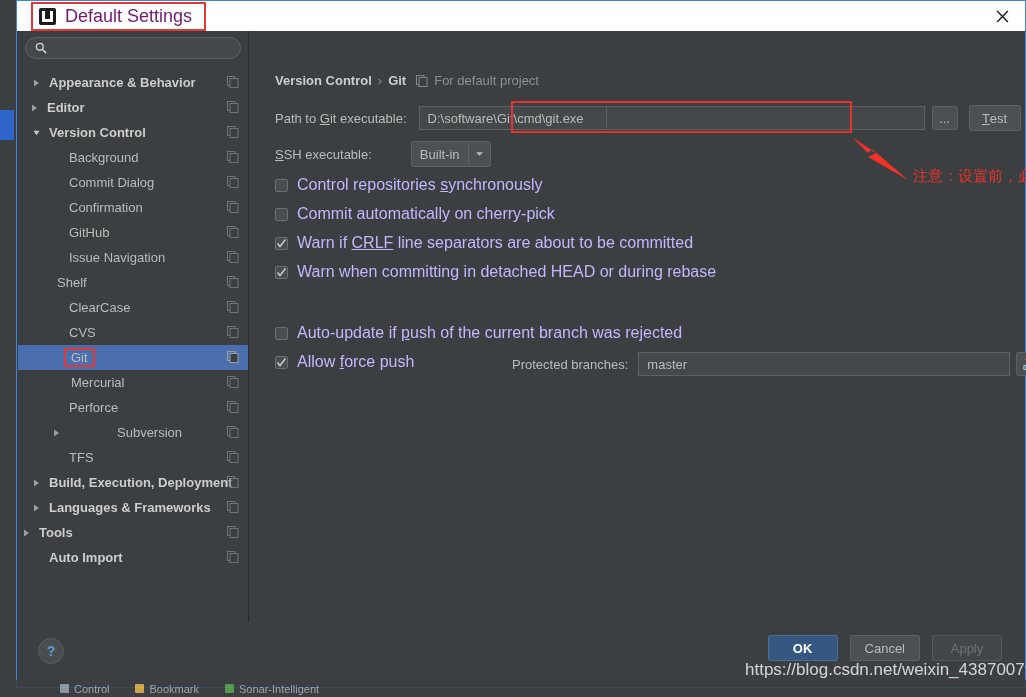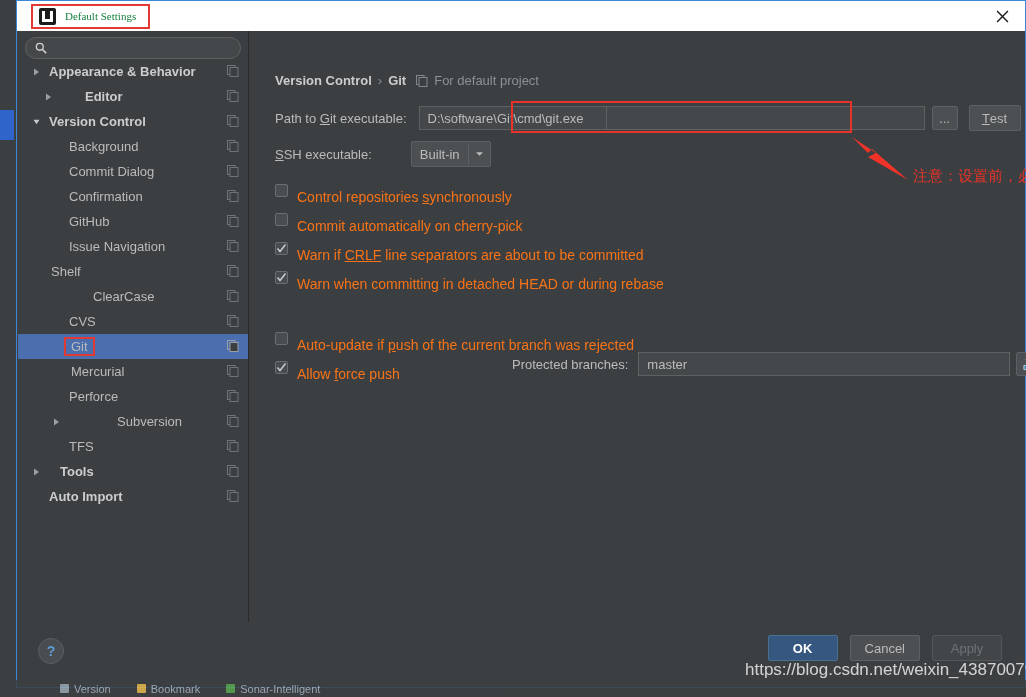--- a/index.html
+++ b/index.html
@@ -23,41 +23,41 @@
 
   
   #titlebar{position:absolute;left:0;top:0;width:1008px;height:30px;background:#ffffff;
             display:flex;align-items:center;box-sizing:border-box;}
   #title-group{display:flex;align-items:center;gap:9px;margin-left:14px;
             border:2px solid #e03a32;padding:2px 12px 2px 6px;}
   #app-icon{width:17px;height:17px;background:#1b1b1b;border-radius:2px;position:relative;}
   #app-icon:before{content:"";position:absolute;left:3px;top:3px;width:3px;height:8px;background:#fff;}
   #app-icon:after{content:"";position:absolute;right:3px;top:3px;width:3px;height:11px;background:#fff;}
   #app-icon .bar{position:absolute;left:3px;bottom:3px;width:11px;height:3px;background:#fff;}
-  #title-text{font-size:11px;color:#15803d;white-space:nowrap;font-family:Liberation Serif, serif;}
+  #title-text{font-size:18px;color:#701a75;white-space:nowrap;}
   #close-btn{position:absolute;right:0;top:0;width:46px;height:30px;display:flex;
             align-items:center;justify-content:center;cursor:default;}
   #close-btn svg{width:13px;height:13px;}
 
   
   #dlg-body{position:absolute;left:1px;top:30px;width:1006px;height:622px;}
   #sidebar{position:absolute;left:0;top:0;width:231px;height:622px;background:#3c3f41;
            border-right:1px solid #2b2b2b;box-sizing:border-box;}
   #content{position:absolute;left:232px;top:0;right:0;height:622px;background:#3c3f41;}
 
   
   #search-wrap{margin:6px 7px 0 7px;height:22px;background:#45484a;border:1px solid #5e6060;
                border-radius:11px;display:flex;align-items:center;padding:0 9px;box-sizing:border-box;}
   #search-wrap svg{width:12px;height:12px;flex:none;}
   #search-input{flex:1;background:transparent;border:0;outline:none;color:#bbbbbb;
                 font-size:12px;font-family:inherit;margin-left:6px;}
   #search-input::placeholder{color:#777c7e;}
 
   
-  #tree{margin-top:0;}
+  #tree{margin-top:11px;}
   .trow{height:25px;display:flex;align-items:center;position:relative;
         color:#bbbbbb;font-size:13px;cursor:default;white-space:nowrap;}
   .trow.bold{font-weight:bold;color:#cdcdcd;}
   .trow.sel{background:#4b6eaf;}
   .trow .arrow{width:11px;height:11px;flex:none;margin-right:4px;display:flex;
                align-items:center;justify-content:center;}
   .trow .arrow svg{width:7px;height:8px;}
   .trow .lbl{padding:1px 3px;}
   .trow.annot .lbl{border:2px solid #e03a32;padding:0 5px;margin-left:-2px;}
   .trow .copyicon{position:absolute;right:9px;top:6px;width:12px;height:12px;opacity:.55;}
@@ -86,21 +86,21 @@
   .combo .cval{font-size:13px;color:#bbbbbb;padding:0 8px;white-space:nowrap;}
   .combo .carrow{width:21px;height:22px;border-left:1px solid #5e6163;display:flex;
                  align-items:center;justify-content:center;}
   .combo .carrow svg{width:9px;height:6px;}
 
   .cbrow{position:absolute;display:flex;align-items:center;gap:9px;cursor:default;}
   .cbox{width:13px;height:13px;border:1px solid #6b6f71;background:#4a4d4f;border-radius:2px;
         flex:none;position:relative;box-sizing:border-box;}
   .cbox.on{background:#4a4d4f;}
   .cbox.on svg{position:absolute;left:0px;top:0px;width:11px;height:11px;}
-  .cbtext{font-size:14px;color:#f97316;white-space:nowrap;margin-top:13px;}
+  .cbtext{font-size:16px;color:#c4b5fd;white-space:nowrap;}
 
   
   #annot-rect{position:absolute;left:261px;top:70px;width:341px;height:32px;
               border:2px solid #e8332a;box-sizing:border-box;pointer-events:none;}
   #annot-arrow{position:absolute;left:596px;top:100px;width:80px;height:50px;pointer-events:none;}
   #annot-text{position:absolute;left:663px;top:136px;font-size:15px;color:#e8332a;
               white-space:nowrap;font-family:"DejaVu Sans",sans-serif;}
 
   
   #footer{position:absolute;left:1px;bottom:1px;width:1006px;height:64px;background:#3c3f41;}
@@ -156,21 +156,21 @@
               <svg viewBox="0 0 7 8">
                 <path d="M1 0.6 L6 4 L1 7.4 Z" fill="#9a9fa1"></path>
               </svg>
             </span>
             <span class="lbl">Appearance &amp; Behavior</span>
             <svg class="copyicon" viewBox="0 0 12 12">
               <rect x="0.5" y="0.5" width="7.5" height="9" fill="none" stroke="#9aa0a3"></rect>
               <rect x="3" y="2.5" width="8" height="9" fill="#3c3f41" stroke="#9aa0a3"></rect>
             </svg>
           </div>
-          <div class="trow bold" style="padding-left: 25px; gap: 24px;">
+          <div class="trow bold" style="padding-left: 11px;">
             <span class="arrow">
               <svg viewBox="0 0 7 8">
                 <path d="M1 0.6 L6 4 L1 7.4 Z" fill="#9a9fa1"></path>
               </svg>
             </span>
             <span class="lbl">Editor</span>
             <svg class="copyicon" viewBox="0 0 12 12">
               <rect x="0.5" y="0.5" width="7.5" height="9" fill="none" stroke="#9aa0a3"></rect>
               <rect x="3" y="2.5" width="8" height="9" fill="#3c3f41" stroke="#9aa0a3"></rect>
             </svg>
@@ -220,29 +220,29 @@
             </svg>
           </div>
           <div class="trow" style="padding-left: 33px;">
             <span class="arrow"></span>
             <span class="lbl">Issue Navigation</span>
             <svg class="copyicon" viewBox="0 0 12 12">
               <rect x="0.5" y="0.5" width="7.5" height="9" fill="none" stroke="#9aa0a3"></rect>
               <rect x="3" y="2.5" width="8" height="9" fill="#3c3f41" stroke="#9aa0a3"></rect>
             </svg>
           </div>
-          <div class="trow" style="padding-left: 15px;">
+          <div class="trow" style="padding-left: 21px;">
             <span class="arrow"></span>
             <span class="lbl">Shelf</span>
             <svg class="copyicon" viewBox="0 0 12 12">
               <rect x="0.5" y="0.5" width="7.5" height="9" fill="none" stroke="#9aa0a3"></rect>
               <rect x="3" y="2.5" width="8" height="9" fill="#3c3f41" stroke="#9aa0a3"></rect>
             </svg>
           </div>
-          <div class="trow" style="padding-left: 33px; gap: 24px;">
+          <div class="trow" style="padding-left: 33px;">
             <span class="arrow"></span>
             <span class="lbl">ClearCase</span>
             <svg class="copyicon" viewBox="0 0 12 12">
               <rect x="0.5" y="0.5" width="7.5" height="9" fill="none" stroke="#9aa0a3"></rect>
               <rect x="3" y="2.5" width="8" height="9" fill="#3c3f41" stroke="#9aa0a3"></rect>
             </svg>
           </div>
           <div class="trow" style="padding-left: 33px;">
             <span class="arrow"></span>
             <span class="lbl">CVS</span>
@@ -288,21 +288,45 @@
             </svg>
           </div>
           <div class="trow" style="padding-left: 33px;">
             <span class="arrow"></span>
             <span class="lbl">TFS</span>
             <svg class="copyicon" viewBox="0 0 12 12">
               <rect x="0.5" y="0.5" width="7.5" height="9" fill="none" stroke="#9aa0a3"></rect>
               <rect x="3" y="2.5" width="8" height="9" fill="#3c3f41" stroke="#9aa0a3"></rect>
             </svg>
           </div>
-          <div class="trow bold" style="padding-left: 13px; gap: 11px;">
+          <div class="trow bold" style="padding-left: 13px;">
+            <span class="arrow">
+              <svg viewBox="0 0 7 8">
+                <path d="M1 0.6 L6 4 L1 7.4 Z" fill="#9a9fa1"></path>
+              </svg>
+            </span>
+            <span class="lbl">Build, Execution, Deployment</span>
+            <svg class="copyicon" viewBox="0 0 12 12">
+              <rect x="0.5" y="0.5" width="7.5" height="9" fill="none" stroke="#9aa0a3"></rect>
+              <rect x="3" y="2.5" width="8" height="9" fill="#3c3f41" stroke="#9aa0a3"></rect>
+            </svg>
+          </div>
+          <div class="trow bold" style="padding-left: 13px;">
+            <span class="arrow">
+              <svg viewBox="0 0 7 8">
+                <path d="M1 0.6 L6 4 L1 7.4 Z" fill="#9a9fa1"></path>
+              </svg>
+            </span>
+            <span class="lbl">Languages &amp; Frameworks</span>
+            <svg class="copyicon" viewBox="0 0 12 12">
+              <rect x="0.5" y="0.5" width="7.5" height="9" fill="none" stroke="#9aa0a3"></rect>
+              <rect x="3" y="2.5" width="8" height="9" fill="#3c3f41" stroke="#9aa0a3"></rect>
+            </svg>
+          </div>
+          <div class="trow bold" style="padding-left: 3px;">
             <span class="arrow">
               <svg viewBox="0 0 7 8">
                 <path d="M1 0.6 L6 4 L1 7.4 Z" fill="#9a9fa1"></path>
               </svg>
             </span>
             <span class="lbl">Tools</span>
             <svg class="copyicon" viewBox="0 0 12 12">
               <rect x="0.5" y="0.5" width="7.5" height="9" fill="none" stroke="#9aa0a3"></rect>
               <rect x="3" y="2.5" width="8" height="9" fill="#3c3f41" stroke="#9aa0a3"></rect>
             </svg>
@@ -423,21 +447,21 @@
       <button class="btn disabled">Apply</button>
     </div>
   </div>
 </div>
 
 <div id="watermark">https://blog.csdn.net/weixin_43870079</div>
 
 <div id="ide-bottom-bar">
     <span class="tw">
       <span class="tw-sq" style="background:#9aa7b0"></span>
-      <span>Version</span>
+      <span>Control</span>
     </span>
     <span class="tw">
       <span class="tw-sq" style="background:#e8b84b"></span>
       <span>Bookmark</span>
     </span>
     <span class="tw">
       <span class="tw-sq" style="background:#5aa84f"></span>
       <span>Sonar-Intelligent</span>
     </span>
   </div>

